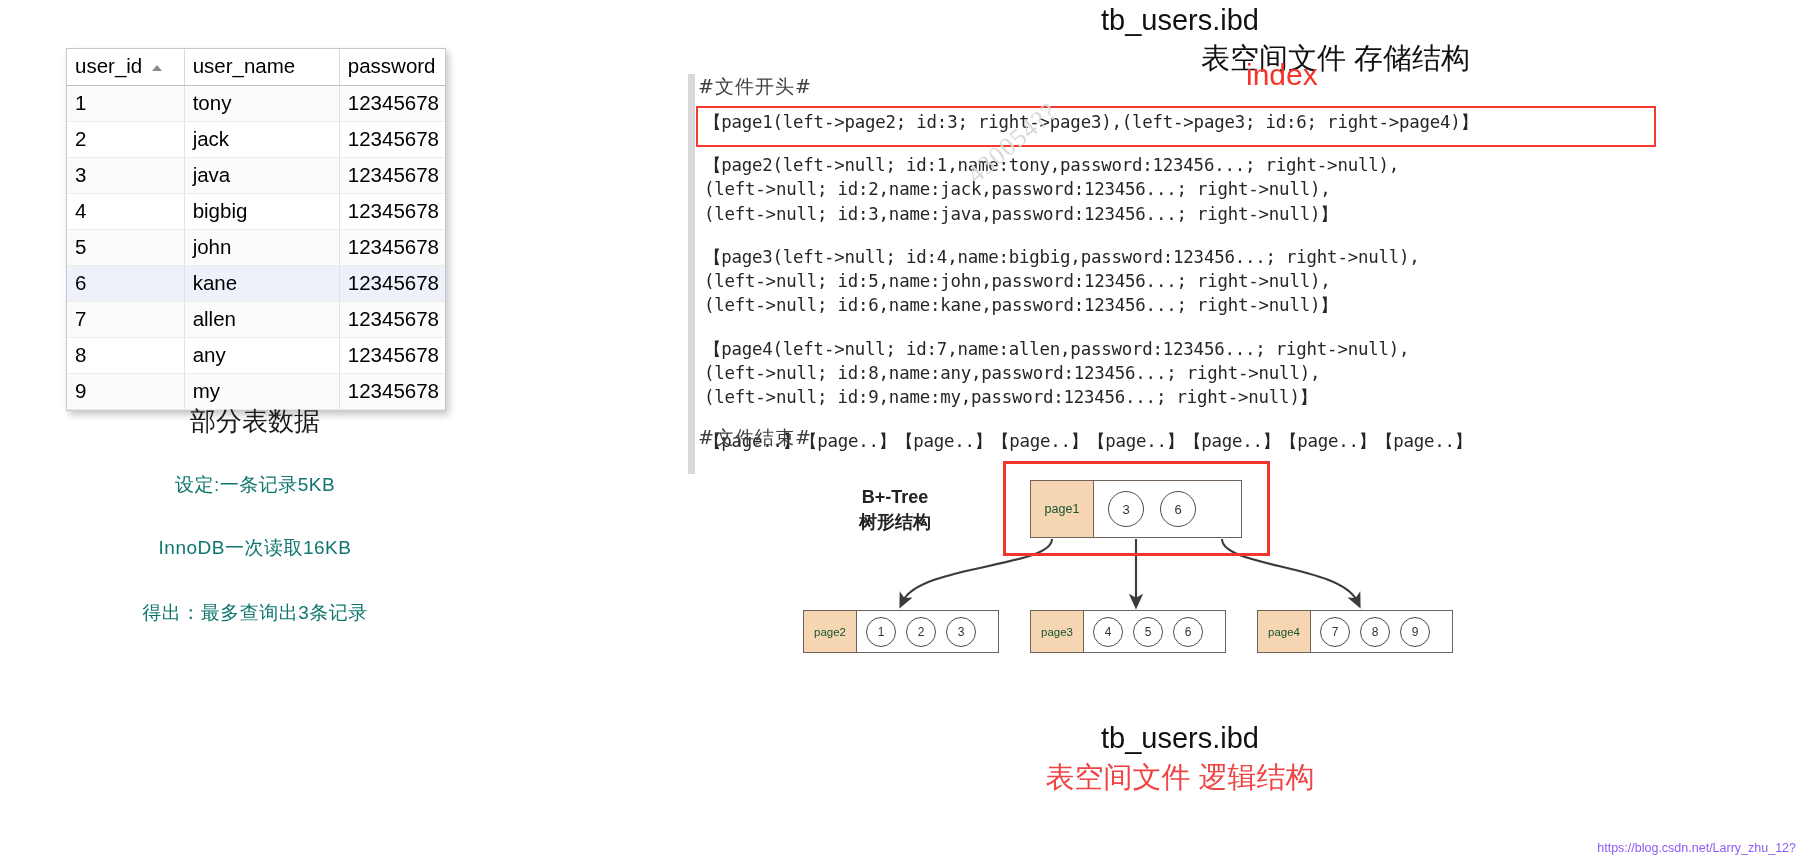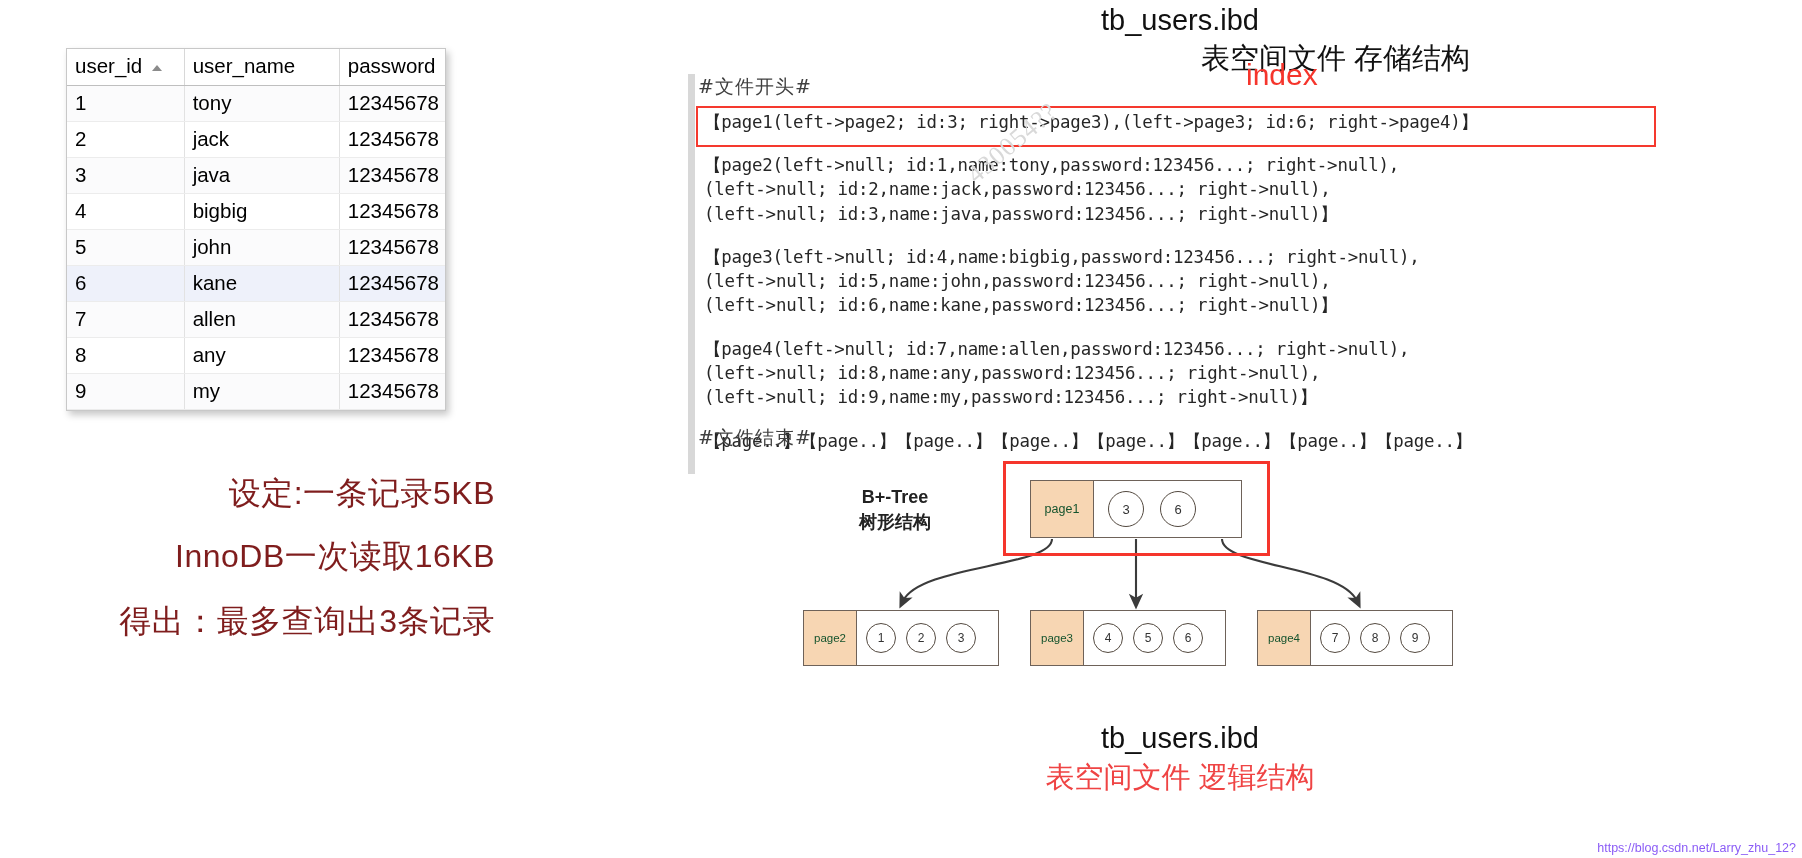--- a/index.html
+++ b/index.html
@@ -54,21 +54,21 @@
     border-right:5px solid transparent;border-bottom:6px solid #8b8b8b;
     vertical-align:2px;
   }
 
   .caption-black{
     position:absolute;width:378px;left:66px;
     text-align:center;font-size:26px;color:#1a1a1a;
   }
   .caption-red{
     position:absolute;width:480px;left:15px;
-    text-align:right;font-size:32px;color:#7f1d1d;
+    text-align:center;font-size:19px;color:#0f766e;
     letter-spacing:.5px;
   }
 
   
   #right-panel{left:560px;top:0;width:1242px;height:858px;}
 
   #ibd-title{
     position:absolute;left:380px;top:2px;width:480px;text-align:center;
     font-size:29px;line-height:36px;color:#111;
   }
@@ -140,21 +140,21 @@
     border:1.5px solid #53493f;background:#fff;
     display:flex;align-items:center;justify-content:center;
     font-size:13px;color:#333;
   }
   #root-node{left:470px;top:25px;width:212px;height:58px;}
   #root-node .pagebox{width:62px;}
   #redbox-root{
     position:absolute;left:443px;top:6px;width:267px;height:95px;
     border:3px solid #f5352c;box-sizing:border-box;
   }
-  .leaf{top:155px;width:196px;height:56px;text-align:center;}
+  .leaf{top:155px;width:196px;height:43px;text-align:center;}
   .leaf .pagebox{width:52px;font-size:11.5px;}
   .leaf .keys{gap:10px;padding:0 9px;}
   .leaf .key-circle{width:28px;height:28px;font-size:12px;}
   #leaf1{left:243px;}
   #leaf2{left:470px;}
   #leaf3{left:697px;}
 
   #bottom-title{
     position:absolute;left:380px;top:718px;width:480px;text-align:center;
     font-size:29px;line-height:40px;color:#111;
@@ -226,20 +226,21 @@
           </tr>
           <tr>
             <td>9</td>
             <td>my</td>
             <td>12345678</td>
           </tr>
         </tbody>
     </table>
   </div>
 
+  <div class="caption-black" style="top:404px;">部分表数据</div>
 
   <div class="caption-red" style="top:472px;">设定:一条记录5KB</div>
   <div class="caption-red" style="top:535px;">InnoDB一次读取16KB</div>
   <div class="caption-red" style="top:600px;">得出：最多查询出3条记录</div>
 
 </div>
 
 <div class="abs" id="right-panel">
 
   <div id="ibd-title">tb_users.ibd</div>

